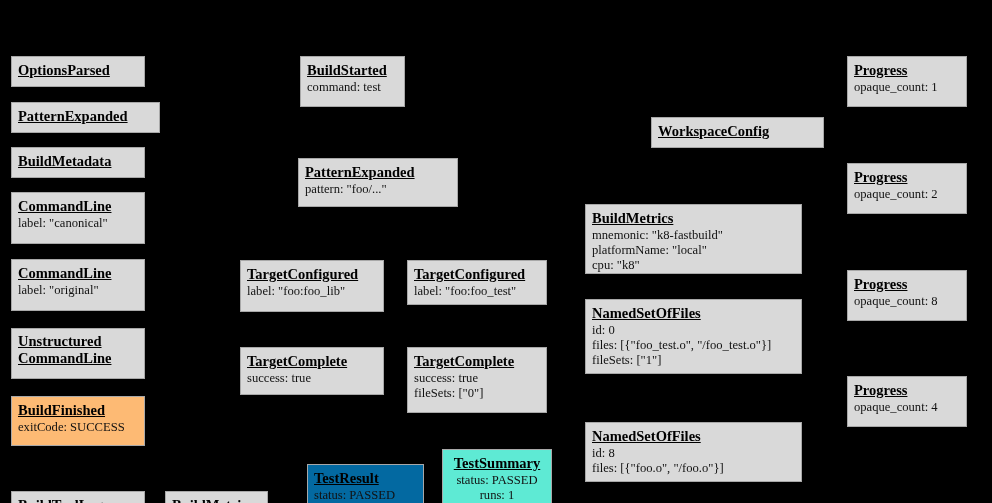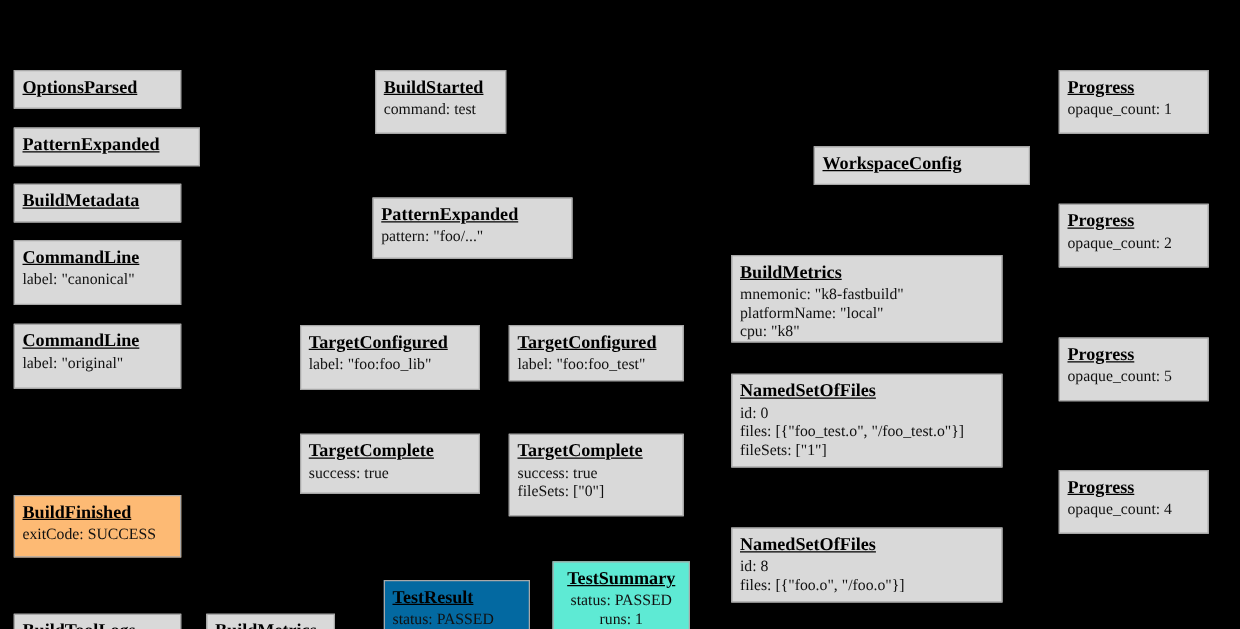--- a/index.html
+++ b/index.html
@@ -79,27 +79,28 @@
     <div class="node" style="left: 240px; top: 216px; width: 144px; height: 52px; background: rgb(217, 217, 217); border-color: rgb(168, 168, 168);"><div class="node-title">TargetConfigured</div><div class="node-fields">
         <div class="node-field">label: "foo:foo_lib"</div>
       </div></div>
     <div class="node" style="left: 407px; top: 216px; width: 140px; height: 45px; background: rgb(217, 217, 217); border-color: rgb(168, 168, 168);"><div class="node-title">TargetConfigured</div><div class="node-fields">
         <div class="node-field">label: "foo:foo_test"</div>
       </div></div>
     <div class="node" style="left: 11px; top: 215px; width: 134px; height: 52px; background: rgb(217, 217, 217); border-color: rgb(168, 168, 168);"><div class="node-title">CommandLine</div><div class="node-fields">
         <div class="node-field">label: "original"</div>
       </div></div>
     <div class="node" style="left: 847px; top: 226px; width: 120px; height: 51px; background: rgb(217, 217, 217); border-color: rgb(168, 168, 168);"><div class="node-title">Progress</div><div class="node-fields">
-        <div class="node-field">opaque_count: 5</div>
+        <div class="node-field">opaque_count: 8</div>
       </div></div>
     <div class="node" style="left: 585px; top: 255px; width: 217px; height: 75px; background: rgb(217, 217, 217); border-color: rgb(168, 168, 168);"><div class="node-title">NamedSetOfFiles</div><div class="node-fields">
         <div class="node-field">id: 0</div>
         <div class="node-field">files: [{"foo_test.o", "/foo_test.o"}]</div>
         <div class="node-field">fileSets: ["1"]</div>
       </div></div>
+    <div class="node" style="left: 11px; top: 284px; width: 134px; height: 51px; background: rgb(217, 217, 217); border-color: rgb(168, 168, 168);"><div class="node-title wrap">Unstructured CommandLine</div></div>
     <div class="node" style="left: 240px; top: 303px; width: 144px; height: 48px; background: rgb(217, 217, 217); border-color: rgb(168, 168, 168);"><div class="node-title">TargetComplete</div><div class="node-fields">
         <div class="node-field">success: true</div>
       </div></div>
     <div class="node" style="left: 407px; top: 303px; width: 140px; height: 66px; background: rgb(217, 217, 217); border-color: rgb(168, 168, 168);"><div class="node-title">TargetComplete</div><div class="node-fields">
         <div class="node-field">success: true</div>
         <div class="node-field">fileSets: ["0"]</div>
       </div></div>
     <div class="node" style="left: 847px; top: 332px; width: 120px; height: 51px; background: rgb(217, 217, 217); border-color: rgb(168, 168, 168);"><div class="node-title">Progress</div><div class="node-fields">
         <div class="node-field">opaque_count: 4</div>
       </div></div>

